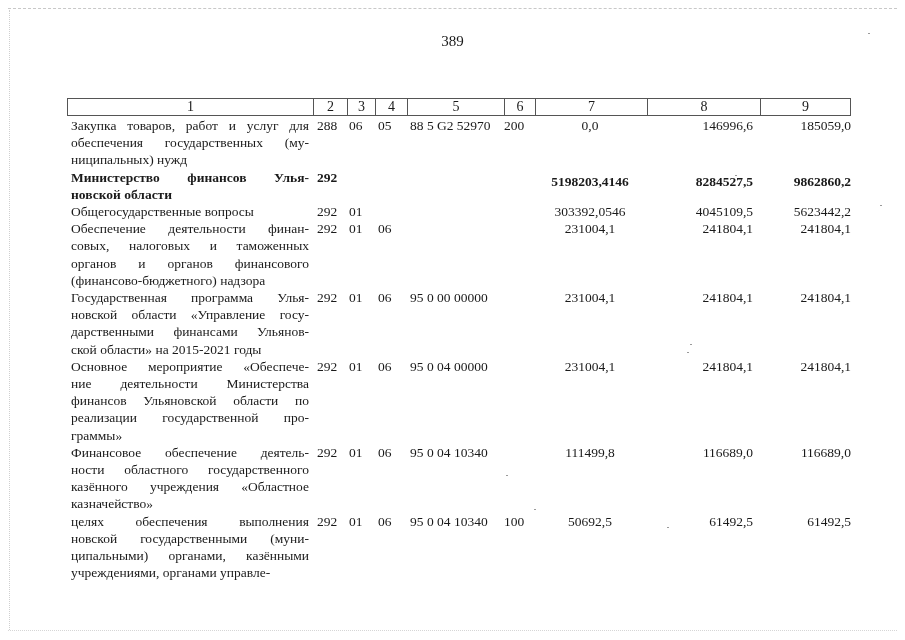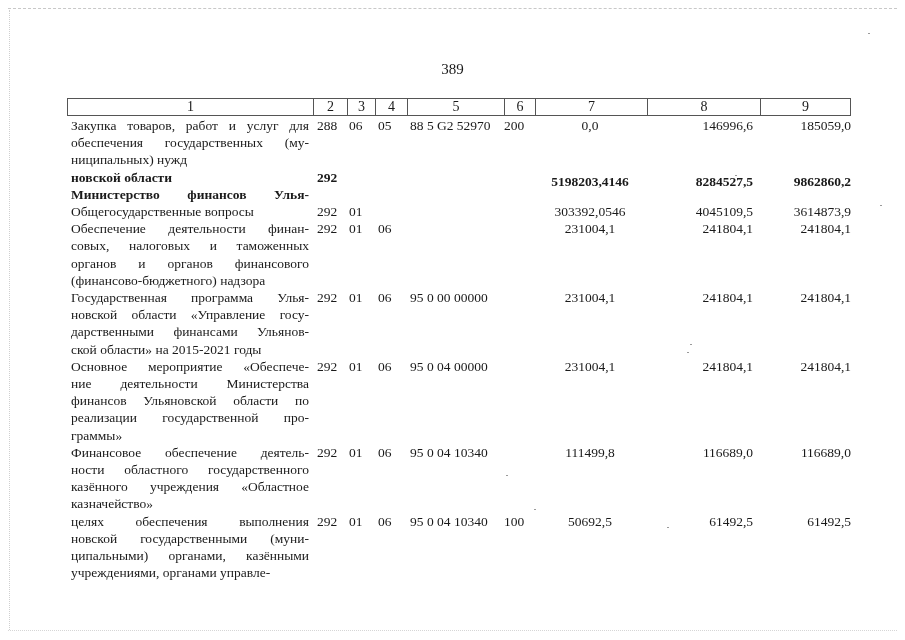--- a/index.html
+++ b/index.html
@@ -36,21 +36,21 @@
       left: 9px;
       top: 10px;
       bottom: 10px;
       width: 0;
       border-left: 1px dotted #cfcfcf;
     }
     .page-number {
       position: absolute;
       left: 0;
       width: 905px;
-      top: 61px;
+      top: 33px;
       text-align: center;
       font-size: 15px;
     }
     .header-row {
       position: absolute;
       left: 67px;
       top: 98px;
       height: 18px;
       width: 784px;
       display: flex;
@@ -129,22 +129,22 @@
       <div class="cell c3">06</div>
       <div class="cell c4">05</div>
       <div class="cell c5">88 5 G2 52970</div>
       <div class="cell c6">200</div>
       <div class="cell c7">0,0</div>
       <div class="cell c8">146996,6</div>
       <div class="cell c9">185059,0</div>
     </div>
     <div class="row bold">
       <div class="cell c1">
+        <span class="line">Министерство финансов Улья-</span>
         <span class="line last">новской области</span>
-        <span class="line">Министерство финансов Улья-</span>
       </div>
       <div class="cell c2">292</div>
       <div class="cell c3"></div>
       <div class="cell c4"></div>
       <div class="cell c5"></div>
       <div class="cell c6"></div>
       <div class="cell c7">5198203,4146</div>
       <div class="cell c8">8284527,5</div>
       <div class="cell c9">9862860,2</div>
     </div>
@@ -152,21 +152,21 @@
       <div class="cell c1">
         <span class="line last">Общегосударственные вопросы</span>
       </div>
       <div class="cell c2">292</div>
       <div class="cell c3">01</div>
       <div class="cell c4"></div>
       <div class="cell c5"></div>
       <div class="cell c6"></div>
       <div class="cell c7">303392,0546</div>
       <div class="cell c8">4045109,5</div>
-      <div class="cell c9">3614873,9</div>
+      <div class="cell c9">5623442,2</div>
     </div>
     <div class="row">
       <div class="cell c1">
         <span class="line">Обеспечение деятельности финан-</span>
         <span class="line">совых, налоговых и таможенных</span>
         <span class="line">органов и органов финансового</span>
         <span class="line last">(финансово-бюджетного) надзора</span>
       </div>
       <div class="cell c2">292</div>
       <div class="cell c3">01</div>

